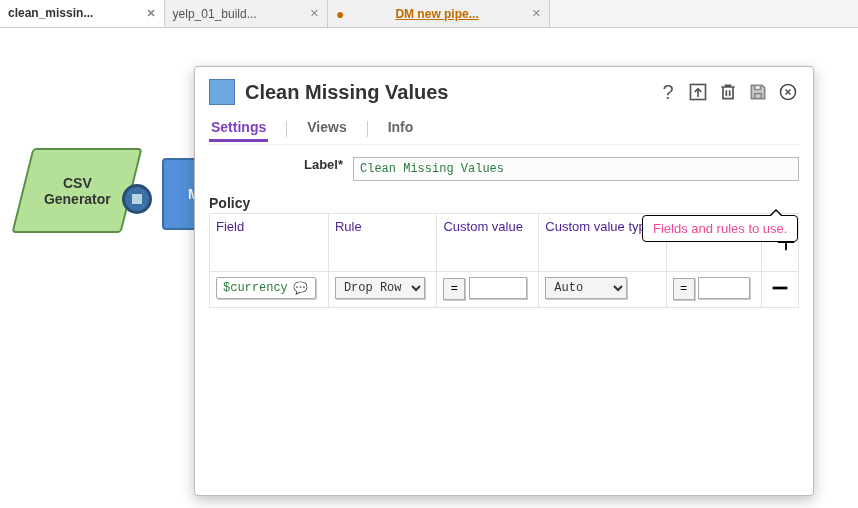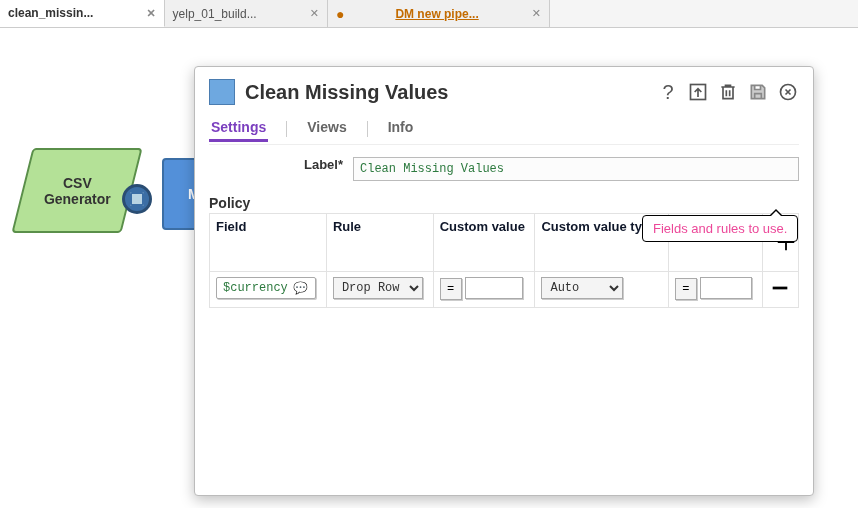--- a/index.html
+++ b/index.html
@@ -44,21 +44,21 @@
 .form-input { flex: 1; height: 24px; border: 1px solid #bbb; background: #fcfcfc; color: #2d7a3f; font-family: "Courier New", monospace; font-size: 12px; padding: 0 6px; }
 
 
 .policy-heading { font-size: 14px; font-weight: bold; color: #333; margin-top: 14px; }
 .add-row { position: absolute; right: 16px; top: 164px; }
 .add-row svg { width: 22px; height: 22px; stroke: #000; stroke-width: 2; }
 
 
 .policy-table { width: 100%; border: 1px solid #ddd; margin-top: 2px; border-collapse: collapse; }
 .policy-table th, .policy-table td { border: 1px solid #e2e2e2; padding: 5px 6px; font-size: 13px; text-align: left; vertical-align: top; }
-.policy-table th { font-weight: bold; color: #0f172a; height: 58px; }
+.policy-table th { font-weight: normal; color: #4c1d95; height: 58px; }
 .controls-cell { white-space: nowrap; }
 .field-chip { display: inline-flex; align-items: center; background: #fff; border: 1px solid #aaa; border-radius: 2px; height: 22px; padding: 0 6px; font-family: "Courier New", monospace; font-size: 12px; color: #2d7a3f; gap: 6px; box-shadow: 1px 1px 0 #ccc; }
 .comment-bubble { color: #555; font-size: 12px; }
 .sel { height: 22px; border: 1px solid #aaa; background: #f4f4f4; font-family: "Courier New", monospace; font-size: 12px; color: #333; padding: 0 4px; box-shadow: 1px 1px 0 #ccc; }
 .eq-btn { width: 22px; height: 22px; border: 1px solid #aaa; background: #f4f4f4; font-family: "Courier New", monospace; font-size: 12px; display: inline-flex; align-items: center; justify-content: center; box-shadow: 1px 1px 0 #ccc; }
 .val-input { height: 22px; width: 58px; border: 1px solid #aaa; background: #fff; box-shadow: 1px 1px 0 #ccc; font-size: 12px; padding: 0 4px; }
 .minus-btn svg { width: 22px; height: 22px; stroke: #000; stroke-width: 3; }
 
 
 .tooltip { position: absolute; left: 642px; top: 215px; background: #fff; border: 1.5px solid #000; border-radius: 4px; padding: 5px 10px; font-size: 13px; color: #ec4899; white-space: nowrap; z-index: 10; }

